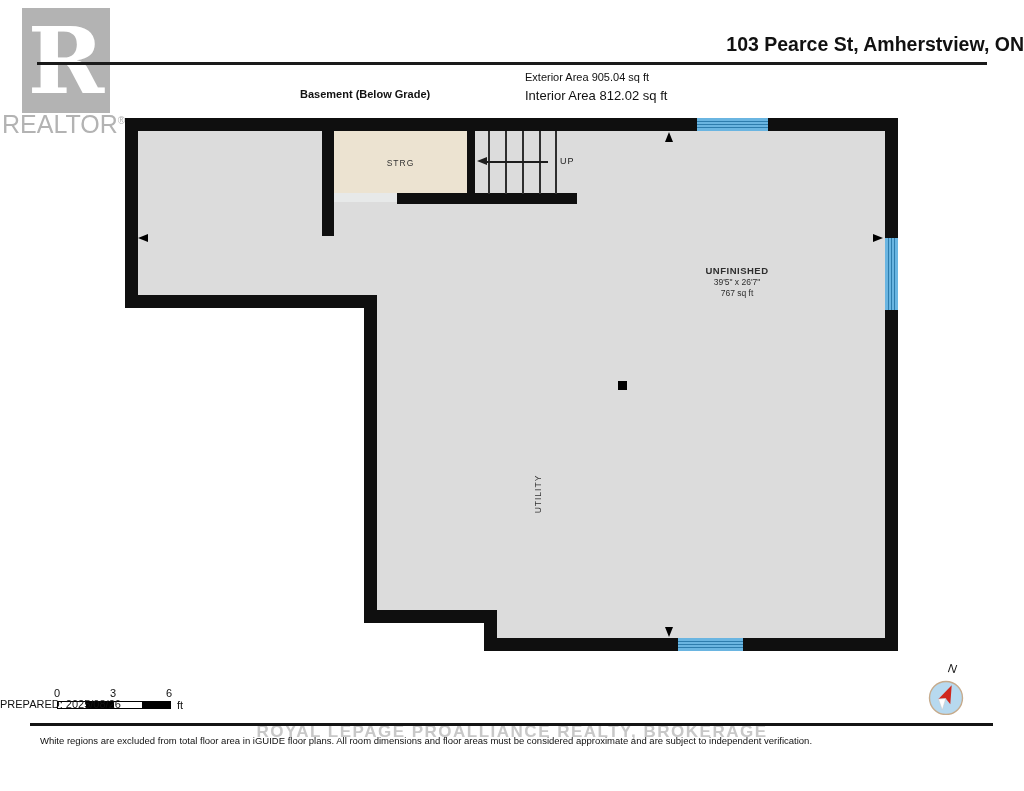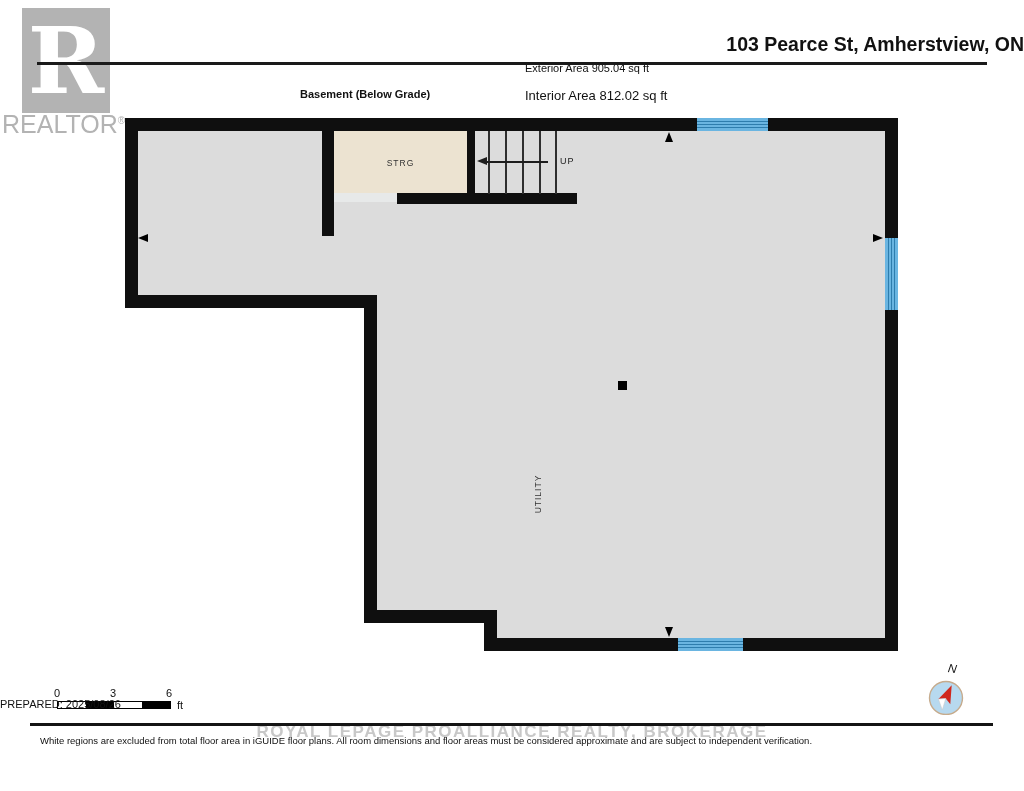--- a/index.html
+++ b/index.html
@@ -10,21 +10,21 @@
   
   .logo-box{left:22px;top:8px;width:88px;height:105px;background:var(--logo-gray,#b3b3b3);
             display:flex;align-items:center;justify-content:center;overflow:hidden;z-index:2;}
   .logo-r{font-family:"DejaVu Serif", serif;font-weight:bold;font-size:92px;line-height:100px;color:#fff;}
   .logo-word{left:2px;top:110px;width:140px;font-size:25px;letter-spacing:0px;
              color:var(--logo-gray,#b3b3b3);z-index:2;}
   .logo-word sup{font-size:10px;}
   .page-title{left:0;top:33px;width:1024px;text-align:right;font-weight:bold;font-size:19.5px;z-index:3;}
   .title-rule{left:37px;top:62px;width:950px;height:2.5px;background:#1a1a1a;z-index:3;}
   .floor-label{left:300px;top:88px;width:220px;font-weight:bold;font-size:11px;}
-  .area-line1{left:525px;top:62px;font-size:11px;}
+  .area-line1{left:525px;top:71px;font-size:11px;}
   .area-line2{left:525px;top:88px;font-size:13px;}
 
   
   .floor{background:var(--floor-gray,#dcdcdc);z-index:1;}
   .wall{background:var(--wall-black,#0f0f0f);z-index:3;}
   .intwall{background:var(--wall-black,#0f0f0f);z-index:4;}
   .room-storage{left:334px;top:131px;width:133px;height:63px;background:var(--storage-beige,#ece3d1);z-index:2;
                 display:flex;align-items:center;justify-content:center;}
   .room-label{font-size:8.5px;letter-spacing:1px;color:#333;}
   .door-strip{left:334px;top:193px;width:63px;height:9px;background:#e7e9e9;z-index:4;}
@@ -114,20 +114,25 @@
     <div class="tread" style="left:80px;"></div>
   </div>
   <div class="abs stair-arrow-line"></div>
   <div class="abs stair-arrow-head"></div>
   <div class="abs up-label">UP</div>
 
   <div class="abs window h" style="left:697px;top:118px;width:71px;height:13px;"></div>
   <div class="abs window v" style="left:885px;top:238px;width:13px;height:72px;"></div>
   <div class="abs window h" style="left:678px;top:638px;width:65px;height:13px;"></div>
 
+  <div class="abs unfinished">
+    <div class="nm">UNFINISHED</div>
+    <div class="dm">39'5" x 26'7"</div>
+    <div class="ar">767 sq ft</div>
+  </div>
   <div class="abs utility">UTILITY</div>
   <div class="abs post"></div>
 
   <div class="abs marker left"></div>
   <div class="abs marker right"></div>
   <div class="abs marker up"></div>
   <div class="abs marker down"></div>
 
   <div class="abs scale-tick" style="left:51px;">0</div>
   <div class="abs scale-tick" style="left:107px;">3</div>

